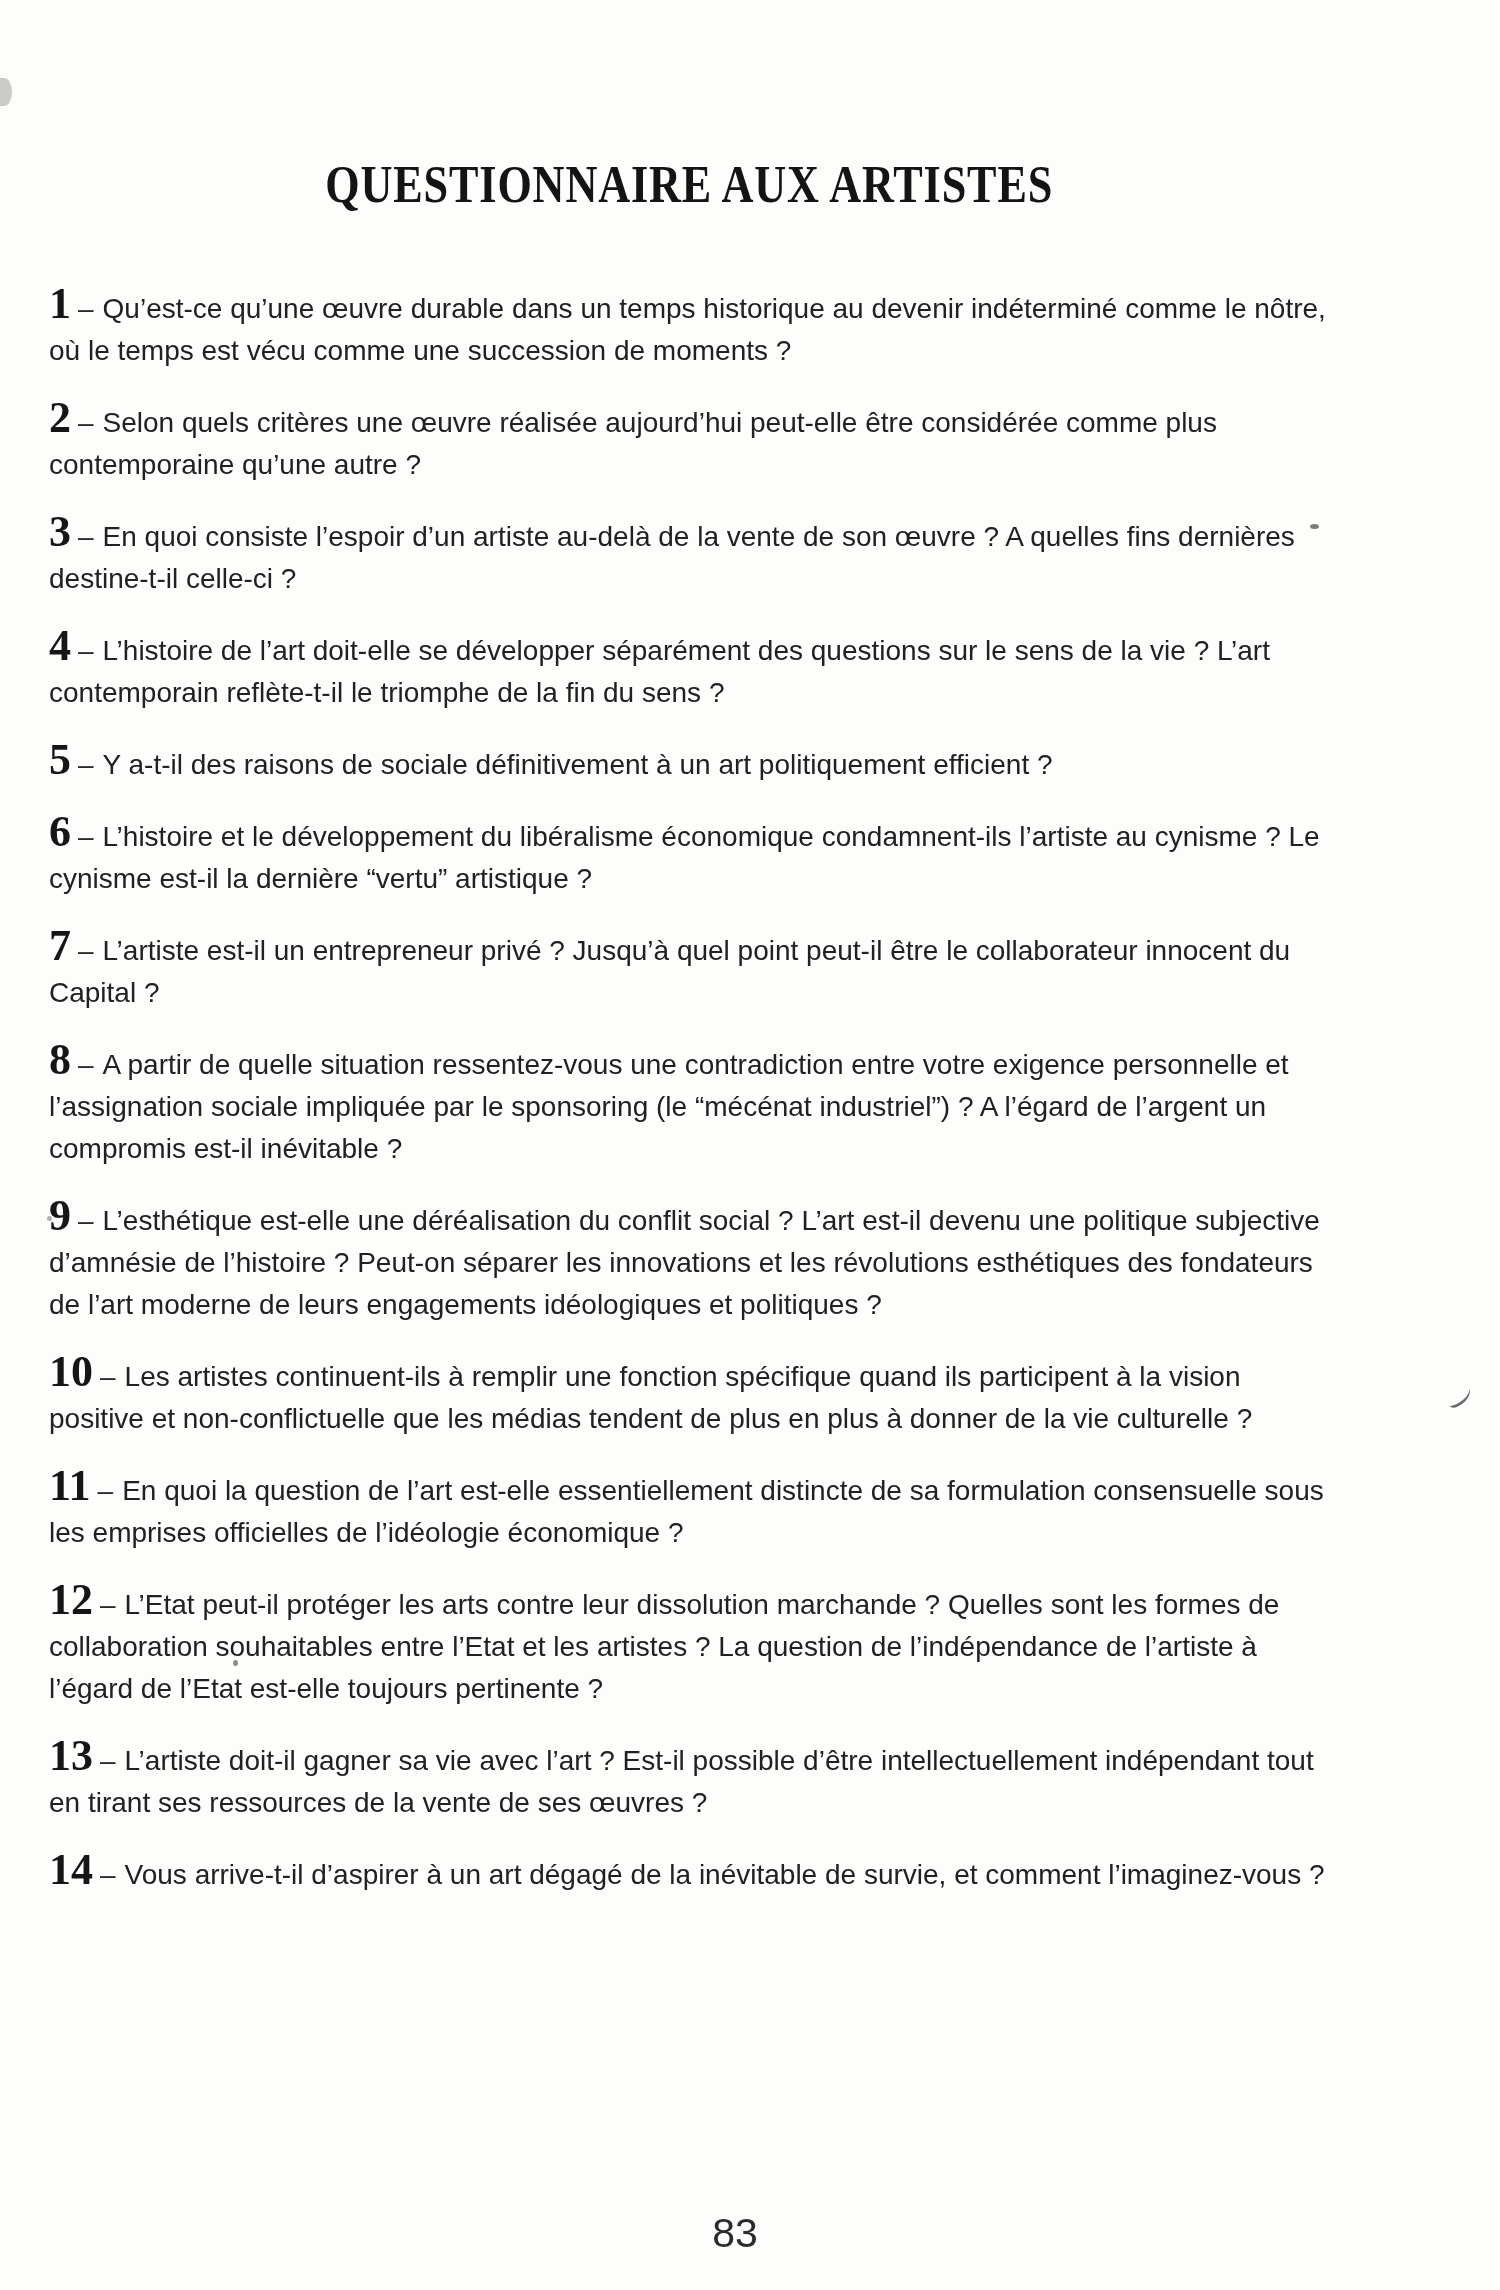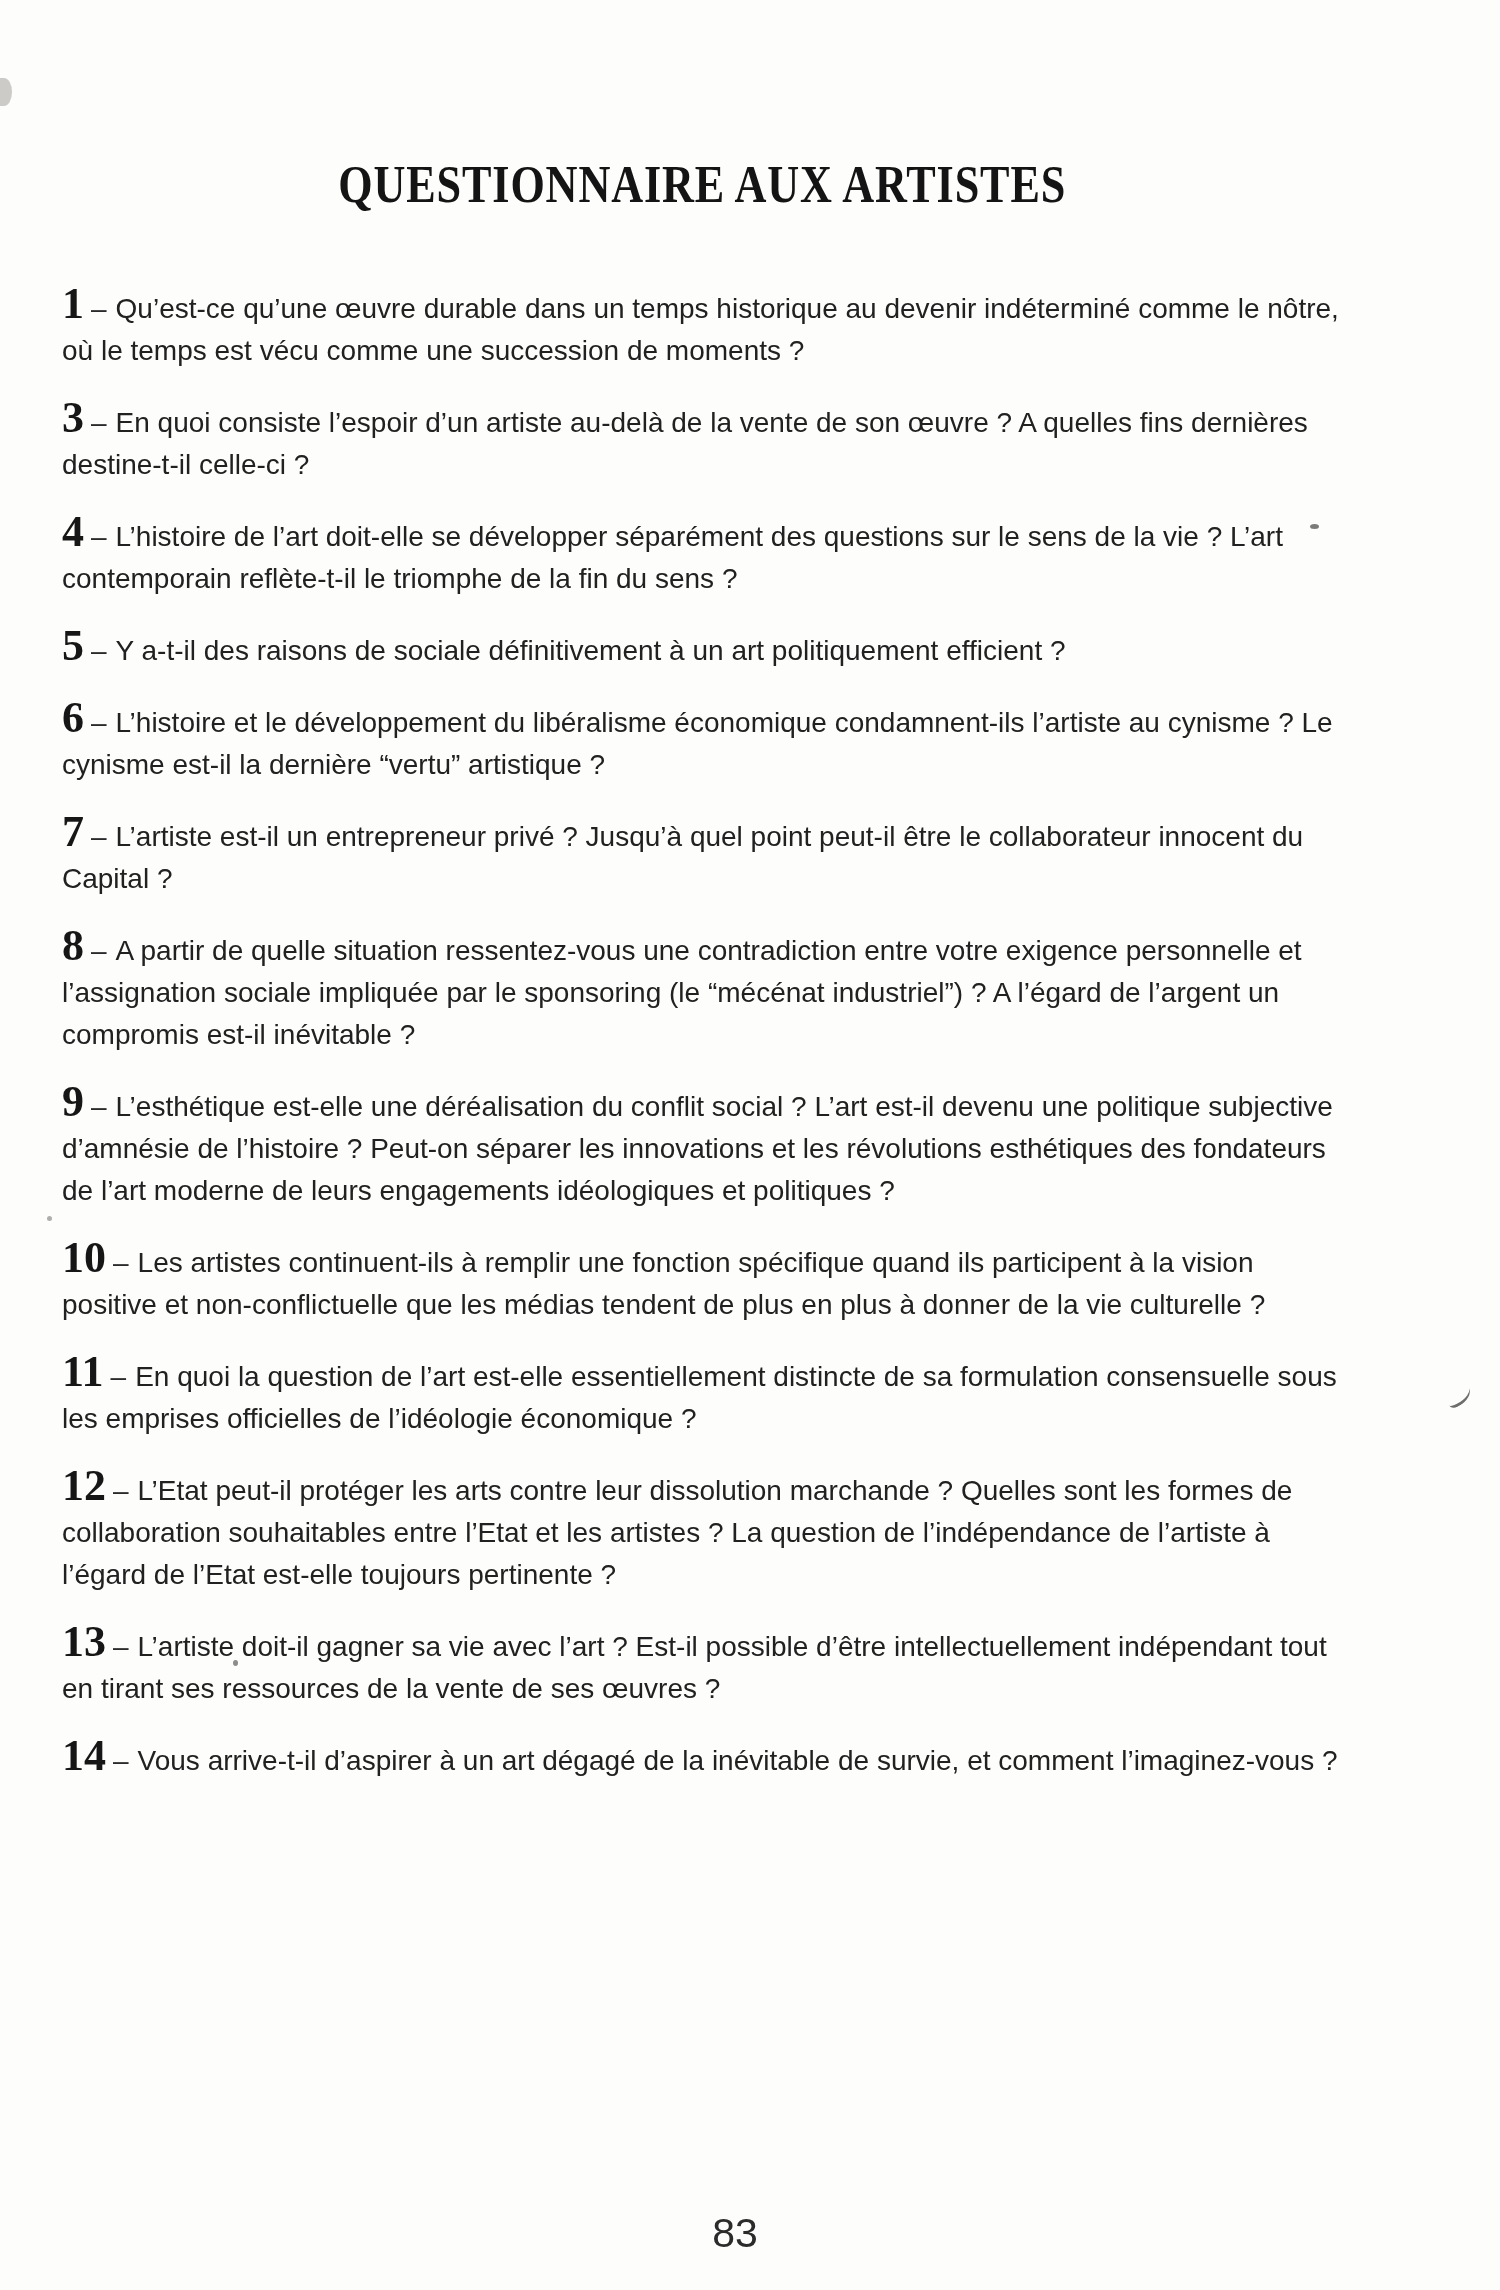--- a/index.html
+++ b/index.html
@@ -7,21 +7,21 @@
     position: relative;
     width: 1500px;
     height: 2290px;
     margin: 0 auto;
     background: #fdfdfb;
     overflow: hidden;
     color: #1f1f1f;
   }
   .content {
     position: absolute;
-    left: 62px;
+    left: 49px;
     top: 0;
     width: 1280px;
   }
   .doc-title {
     margin: 158px 0 70px 0;
     text-align: center;
     font-family: "Liberation Serif", serif;
     font-weight: bold;
     font-size: 52px;
     line-height: 1.05;
@@ -91,20 +91,23 @@
   <div class="artifact a-dot2"></div>
 
   <div class="content">
 
     <h1 class="doc-title"><span class="title-inner">QUESTIONNAIRE AUX ARTISTES</span></h1>
 
     <p class="question">
       <span class="qnum">1</span><span class="qdash">–</span><span class="qtext">Qu’est-ce qu’une œuvre durable dans un temps historique au devenir indéterminé comme le nôtre, où le temps est vécu comme une succession de moments ?</span>
     </p>
 
+    <p class="question">
+      <span class="qnum">2</span><span class="qdash">–</span><span class="qtext">Selon quels critères une œuvre réalisée aujourd’hui peut-elle être considérée comme plus contemporaine qu’une autre ?</span>
+    </p>
 
     <p class="question">
       <span class="qnum">3</span><span class="qdash">–</span><span class="qtext">En quoi consiste l’espoir d’un artiste au-delà de la vente de son œuvre ? A quelles fins dernières destine-t-il celle-ci ?</span>
     </p>
 
     <p class="question">
       <span class="qnum">4</span><span class="qdash">–</span><span class="qtext">L’histoire de l’art doit-elle se développer séparément des questions sur le sens de la vie ? L’art contemporain reflète-t-il le triomphe de la fin du sens ?</span>
     </p>
 
     <p class="question">

